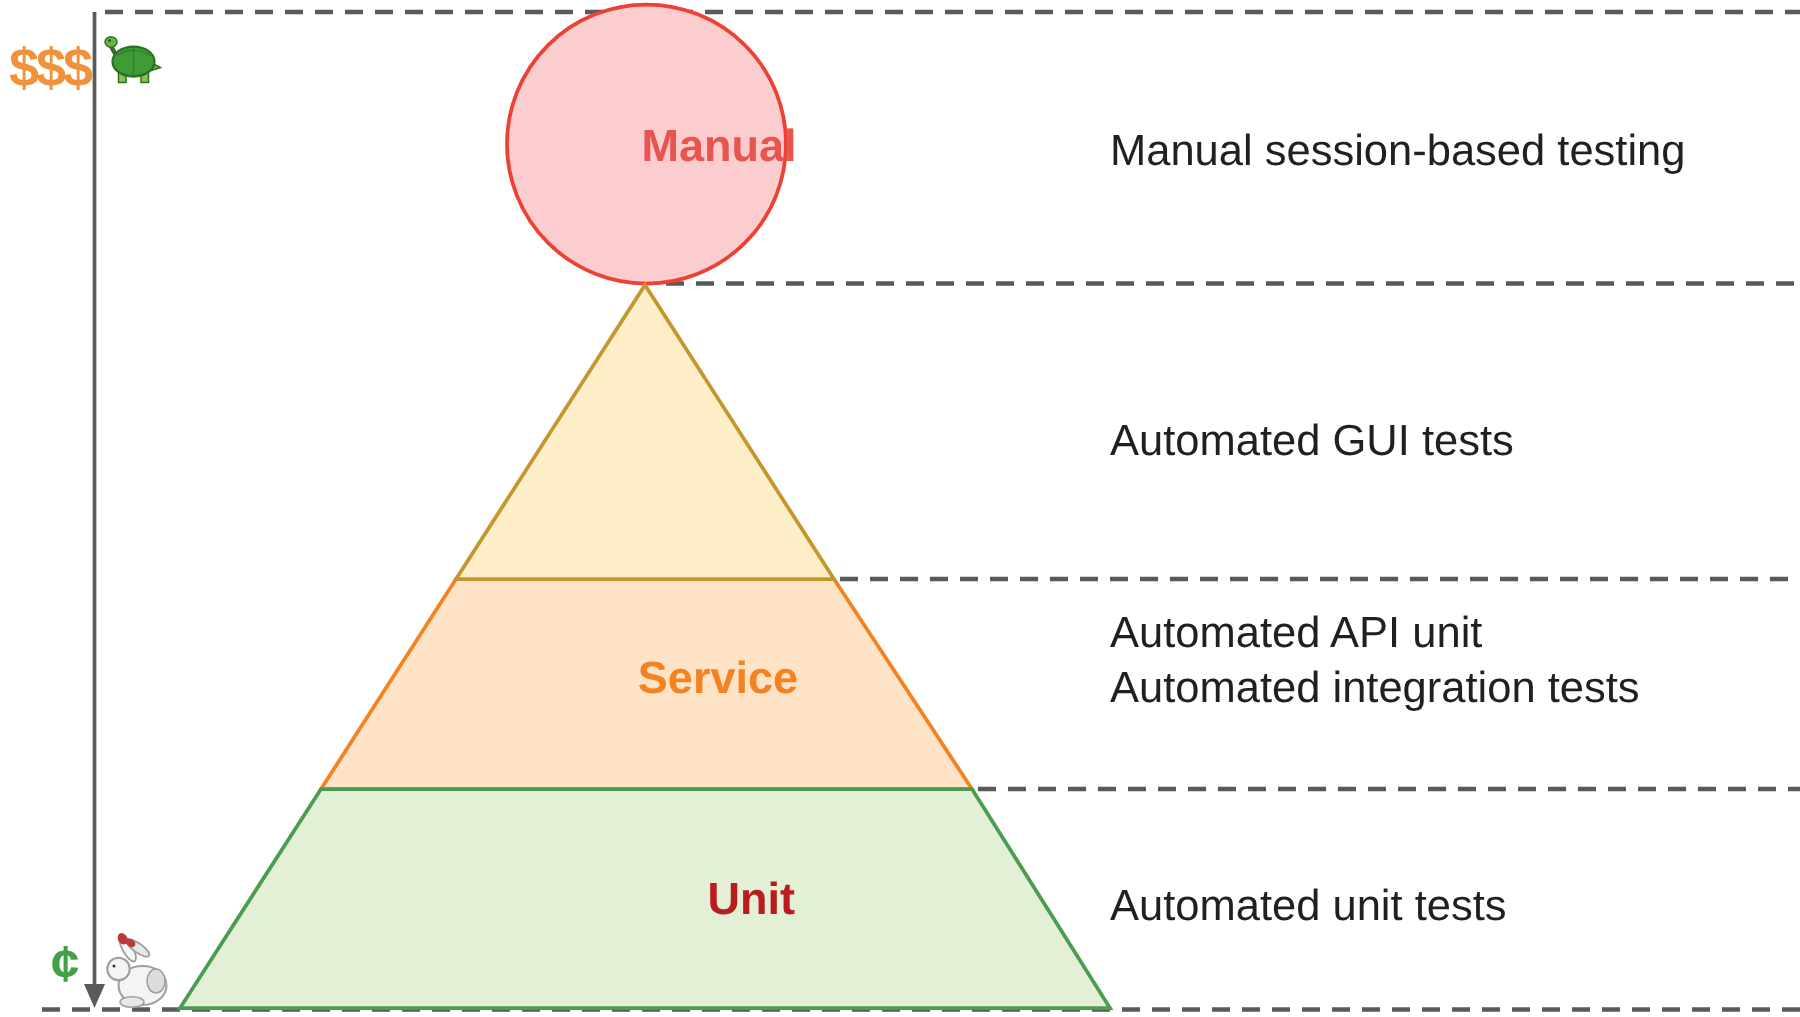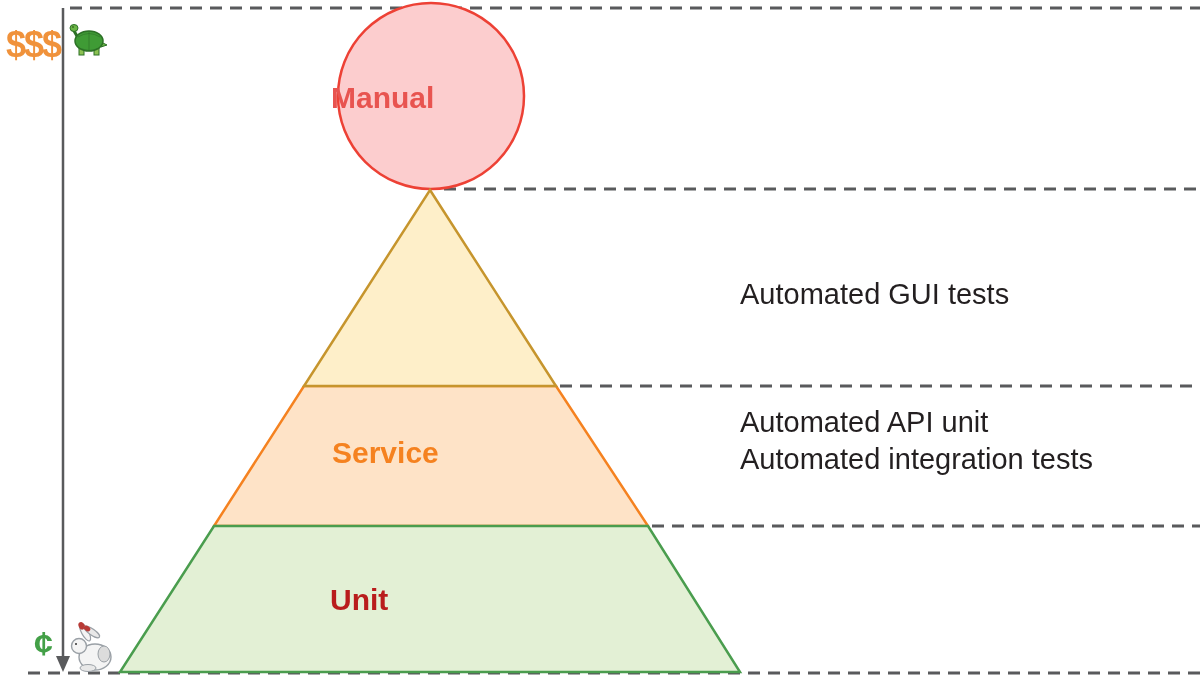--- a/index.html
+++ b/index.html
@@ -5,21 +5,21 @@
   html,body{margin:0;padding:0;background:#fff;}
   #stage{
     position:relative;
     width:1200px;height:678px;
     background:#ffffff;
     overflow:hidden;
     font-family:"Liberation Sans", sans-serif;
   }
   #diagram-svg{position:absolute;left:0;top:0;}
   .txt{position:absolute;white-space:nowrap;}
-  .level-label{font-weight:bold;font-size:30px;text-align:left;}
+  .level-label{font-weight:bold;font-size:30px;text-align:right;}
   .desc{font-size:29px;color:#231f20;line-height:37px;}
   .cost-label{font-weight:bold;}
   #high-cost-label{left:6px;top:24px;font-size:36px;letter-spacing:-2px;}
   #low-cost-label{left:34px;top:624px;font-size:34px;}
   #manual-label{left:331px;top:81px;width:200px;}
   #ui-label{left:380px;top:290px;width:100px;}
   #service-label{left:332px;top:436px;width:200px;}
   #unit-label{left:330px;top:583px;width:200px;}
   #desc-manual{left:740px;top:83px;}
   #desc-ui{left:740px;top:276px;text-align:right;}
@@ -80,18 +80,20 @@
     </g>
   </svg>
 
   <div class="txt cost-label" id="high-cost-label" style="color: rgb(240, 146, 59);">$$$</div>
   <div class="txt cost-label" id="low-cost-label" style="color: rgb(67, 160, 71);">¢</div>
 
   <div class="txt level-label" id="manual-label" style="color: rgb(232, 84, 80);">Manual</div>
   <div class="txt level-label" id="service-label" style="color: rgb(245, 130, 32);">Service</div>
   <div class="txt level-label" id="unit-label" style="color: #b91c1c;">Unit</div>
 
+  <div class="txt desc" id="desc-manual">Manual session-based testing</div>
   <div class="txt desc" id="desc-ui">Automated GUI tests</div>
   <div class="txt desc" id="desc-service">
     <div>Automated API unit</div>
     <div>Automated integration tests</div>
   </div>
+  <div class="txt desc" id="desc-unit">Automated unit tests</div>
 </div>
 
 </body></html>

